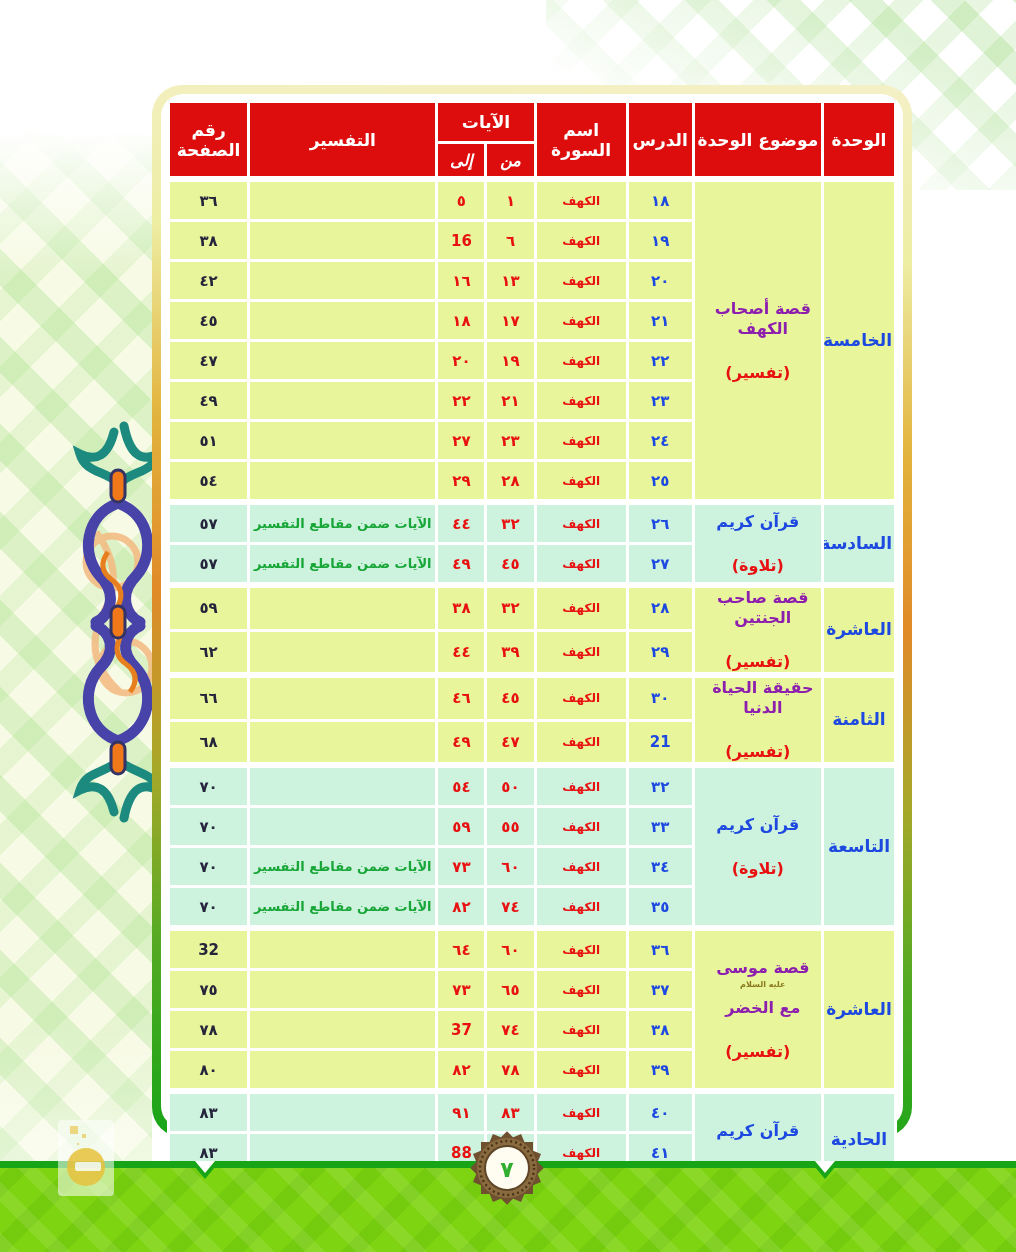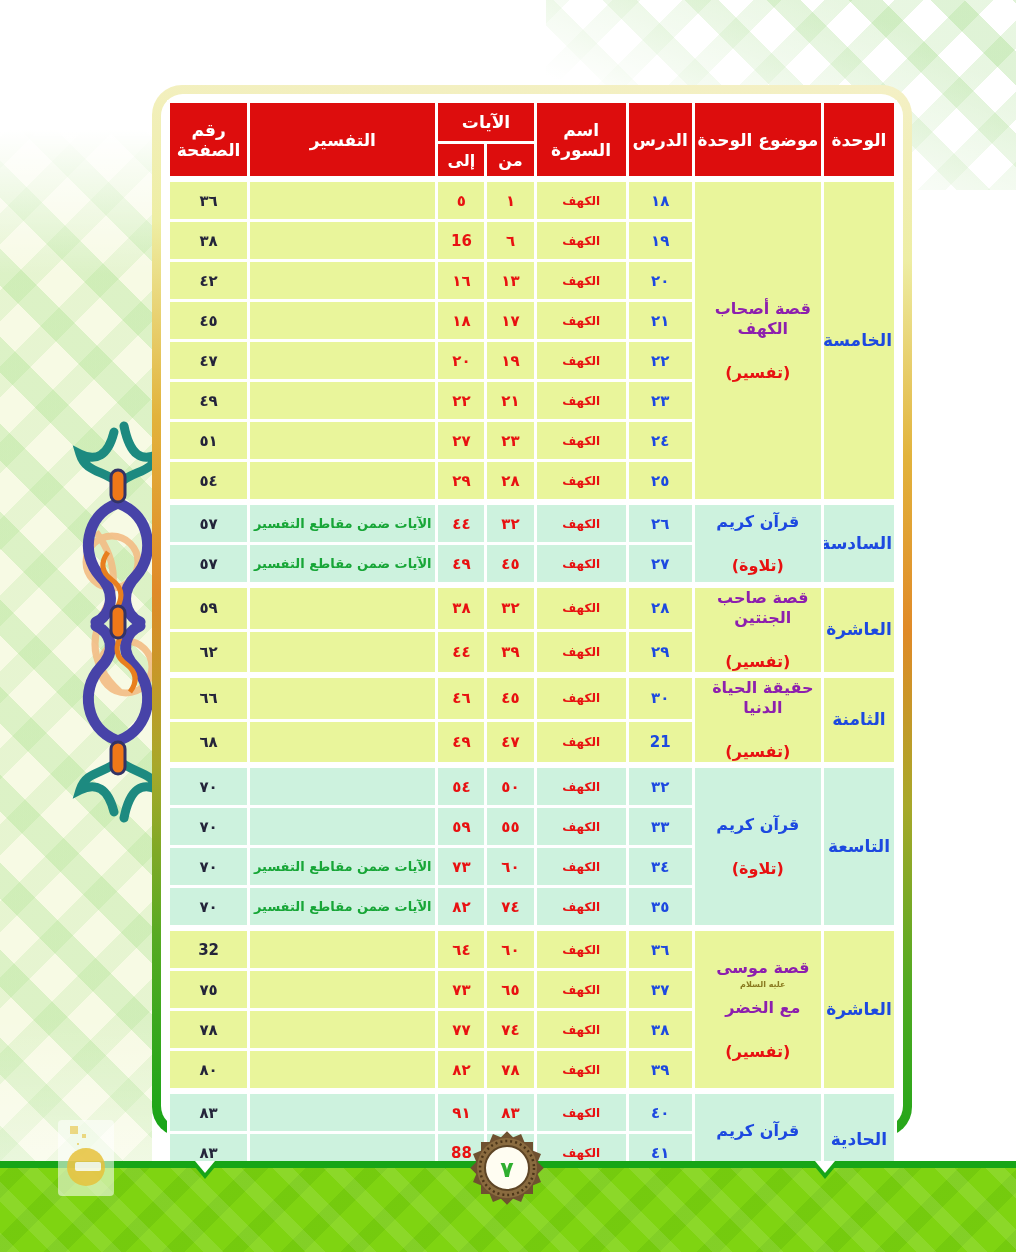--- a/index.html
+++ b/index.html
@@ -41,21 +41,21 @@
     width:100%; height:100%; border-collapse:collapse; table-layout:fixed;
   }
   table.idx th, table.idx td{
     border:3px solid #ffffff; text-align:center; vertical-align:middle;
     padding:0 2px; overflow:hidden;
   }
   table.idx thead th{
     background:var(--red,#dd0d0d); color:#ffffff; font-size:17px;
   }
   table.idx thead tr.h1 th{ height:38px; }
-  table.idx thead tr.h2 th{ height:32px; font-size:16px; }
+  table.idx thead tr.h2 th{ height:32px; font-size:16px;font-style:italic; }
   table.idx tbody td{ height:37px; }
   tr.gstart td{ border-top-width:6px; }
   td.tone-yellow{ background:var(--yellow,#e9f59b); }
   td.tone-mint{ background:var(--mint,#cdf2de); }
   td.cell-lesson{ color:var(--blue,#1d49e0); font-size:15px; }
   td.cell-surah{ color:var(--red2,#e81111); font-size:12px; }
   td.cell-num{ color:var(--red2,#e81111); font-size:15px; }
   td.cell-notes{ color:var(--green,#17a637); font-size:13px; }
   td.cell-page{ color:#24243a; font-size:15px; }
   td.cell-topic{ font-size:16px; line-height:1.25; }
@@ -357,21 +357,21 @@
               <td class="cell-surah tone-yellow">الكهف</td>
               <td class="cell-num tone-yellow">٦٥</td>
               <td class="cell-num tone-yellow">٧٣</td>
               <td class="cell-notes tone-yellow"></td>
               <td class="cell-page tone-yellow">٧٥</td>
             </tr>
             <tr>
               <td class="cell-lesson tone-yellow">٣٨</td>
               <td class="cell-surah tone-yellow">الكهف</td>
               <td class="cell-num tone-yellow">٧٤</td>
-              <td class="cell-num tone-yellow">٧٧</td>
+              <td class="cell-num tone-yellow">37</td>
               <td class="cell-notes tone-yellow"></td>
               <td class="cell-page tone-yellow">٧٨</td>
             </tr>
             <tr>
               <td class="cell-lesson tone-yellow">٣٩</td>
               <td class="cell-surah tone-yellow">الكهف</td>
               <td class="cell-num tone-yellow">٧٨</td>
               <td class="cell-num tone-yellow">٨٢</td>
               <td class="cell-notes tone-yellow"></td>
               <td class="cell-page tone-yellow">٨٠</td>

